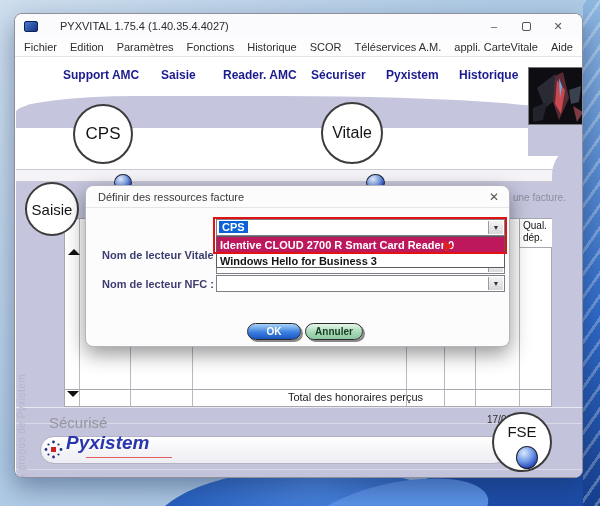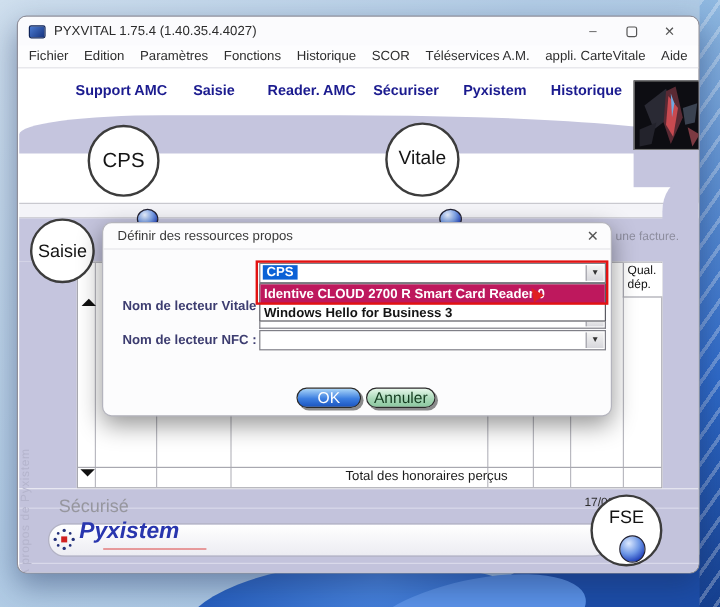--- a/index.html
+++ b/index.html
@@ -19,21 +19,21 @@
                linear-gradient(180deg,#8fb8e0 0%,#5d8fd0 30%,#2f6ac8 62%,#16408f 100%); }
 
   
   #win { position:absolute; left:14px; top:13px; width:569px; height:465px; z-index:2;
          background:#ffffff; border:1px solid #8f8f9a; border-radius:8px;
          box-shadow:0 10px 26px rgba(25,45,90,.45); overflow:hidden; }
   #titlebar { position:absolute; left:0; top:0; width:100%; height:24px; background:#fbfbfd;
               display:flex; align-items:center; }
   #appicon { width:14px; height:11px; margin-left:9px; border-radius:2px;
              background:linear-gradient(135deg,#4a7ad0,#16337f); border:1px solid #0d2257; }
-  #title { margin-left:7px; font-size:11px; color:#2b2b2b; }
+  #title { margin-left:22px; font-size:11px; color:#2b2b2b; }
   .winctl { position:absolute; top:3px; width:26px; height:18px; display:flex; align-items:center;
             justify-content:center; color:#555; font-size:11px; }
   #ctl-min { right:75px; }
   #ctl-max { right:43px; }
   #ctl-max .box { width:9px; height:9px; border:1px solid #555; border-radius:2px; }
   #ctl-close { right:11px; }
 
   #menubar { position:absolute; left:0; top:24px; width:100%; height:19px; background:#fdfdfe;
              display:flex; align-items:center; gap:13px; padding-left:9px; font-size:11px; color:#2e2e2e;
              border-bottom:1px solid #e3e3e8; }
@@ -122,21 +122,21 @@
   .drop-item.plain { color:#141414; }
   #cursor { position:absolute; left:224px; top:2px; width:0; height:0;
             border-left:5px solid transparent; border-right:5px solid transparent;
             border-bottom:11px solid #e02020; transform:rotate(-35deg); }
   #sliver { position:absolute; left:130px; top:81px; width:289px; height:7px; background:#fff;
             border:1px solid #7f7f87; border-top:none; }
   #sliver .seg { position:absolute; right:1px; top:0; bottom:1px; width:15px;
                  background:linear-gradient(#eee,#d7d7dc); border-left:1px solid #9a9aa2; }
   .pillbtn { position:absolute; top:137px; height:17px; border-radius:9px; border:1px solid #2a2a2a;
              box-shadow:2px 2px 0 rgba(0,0,0,.45); display:flex; align-items:center; justify-content:center;
-             font-size:13px; font-weight:normal; }
+             font-size:10px; font-weight:bold; }
   #btn-ok { left:161px; width:54px; color:#fff;
             background:linear-gradient(#a8d4f8 0%,#3c7ee0 55%,#1b55c0 100%); }
   #btn-annuler { left:219px; width:58px; color:#143c20;
                  background:linear-gradient(#e6f7ea 0%,#a9d8b8 55%,#8cc8a0 100%); }
 </style>
 </head>
 <body>
 
 <div id="stage">
   <div class="bloom a"></div>
@@ -254,21 +254,21 @@
       <div id="about">À propos de Pyxistem</div>
     </div>
 
     <div class="circle" id="c-fse">
       <span style="position:absolute; top:9px; left:0; width:100%; text-align:center;">FSE</span>
       <div id="sph-fse"></div>
     </div>
 
     <div id="dialog">
       <div id="dlg-title">
-        <span>Définir des ressources propos</span>
+        <span>Définir des ressources facture</span>
         <span id="dlg-close">✕</span>
       </div>
 
       <div class="combo" id="combo-cps" style="top:33px">
         <span class="val">CPS</span>
         <span class="arrow">▼</span>
       </div>
       <div id="redrect"></div>
 
       <div id="droplist">

